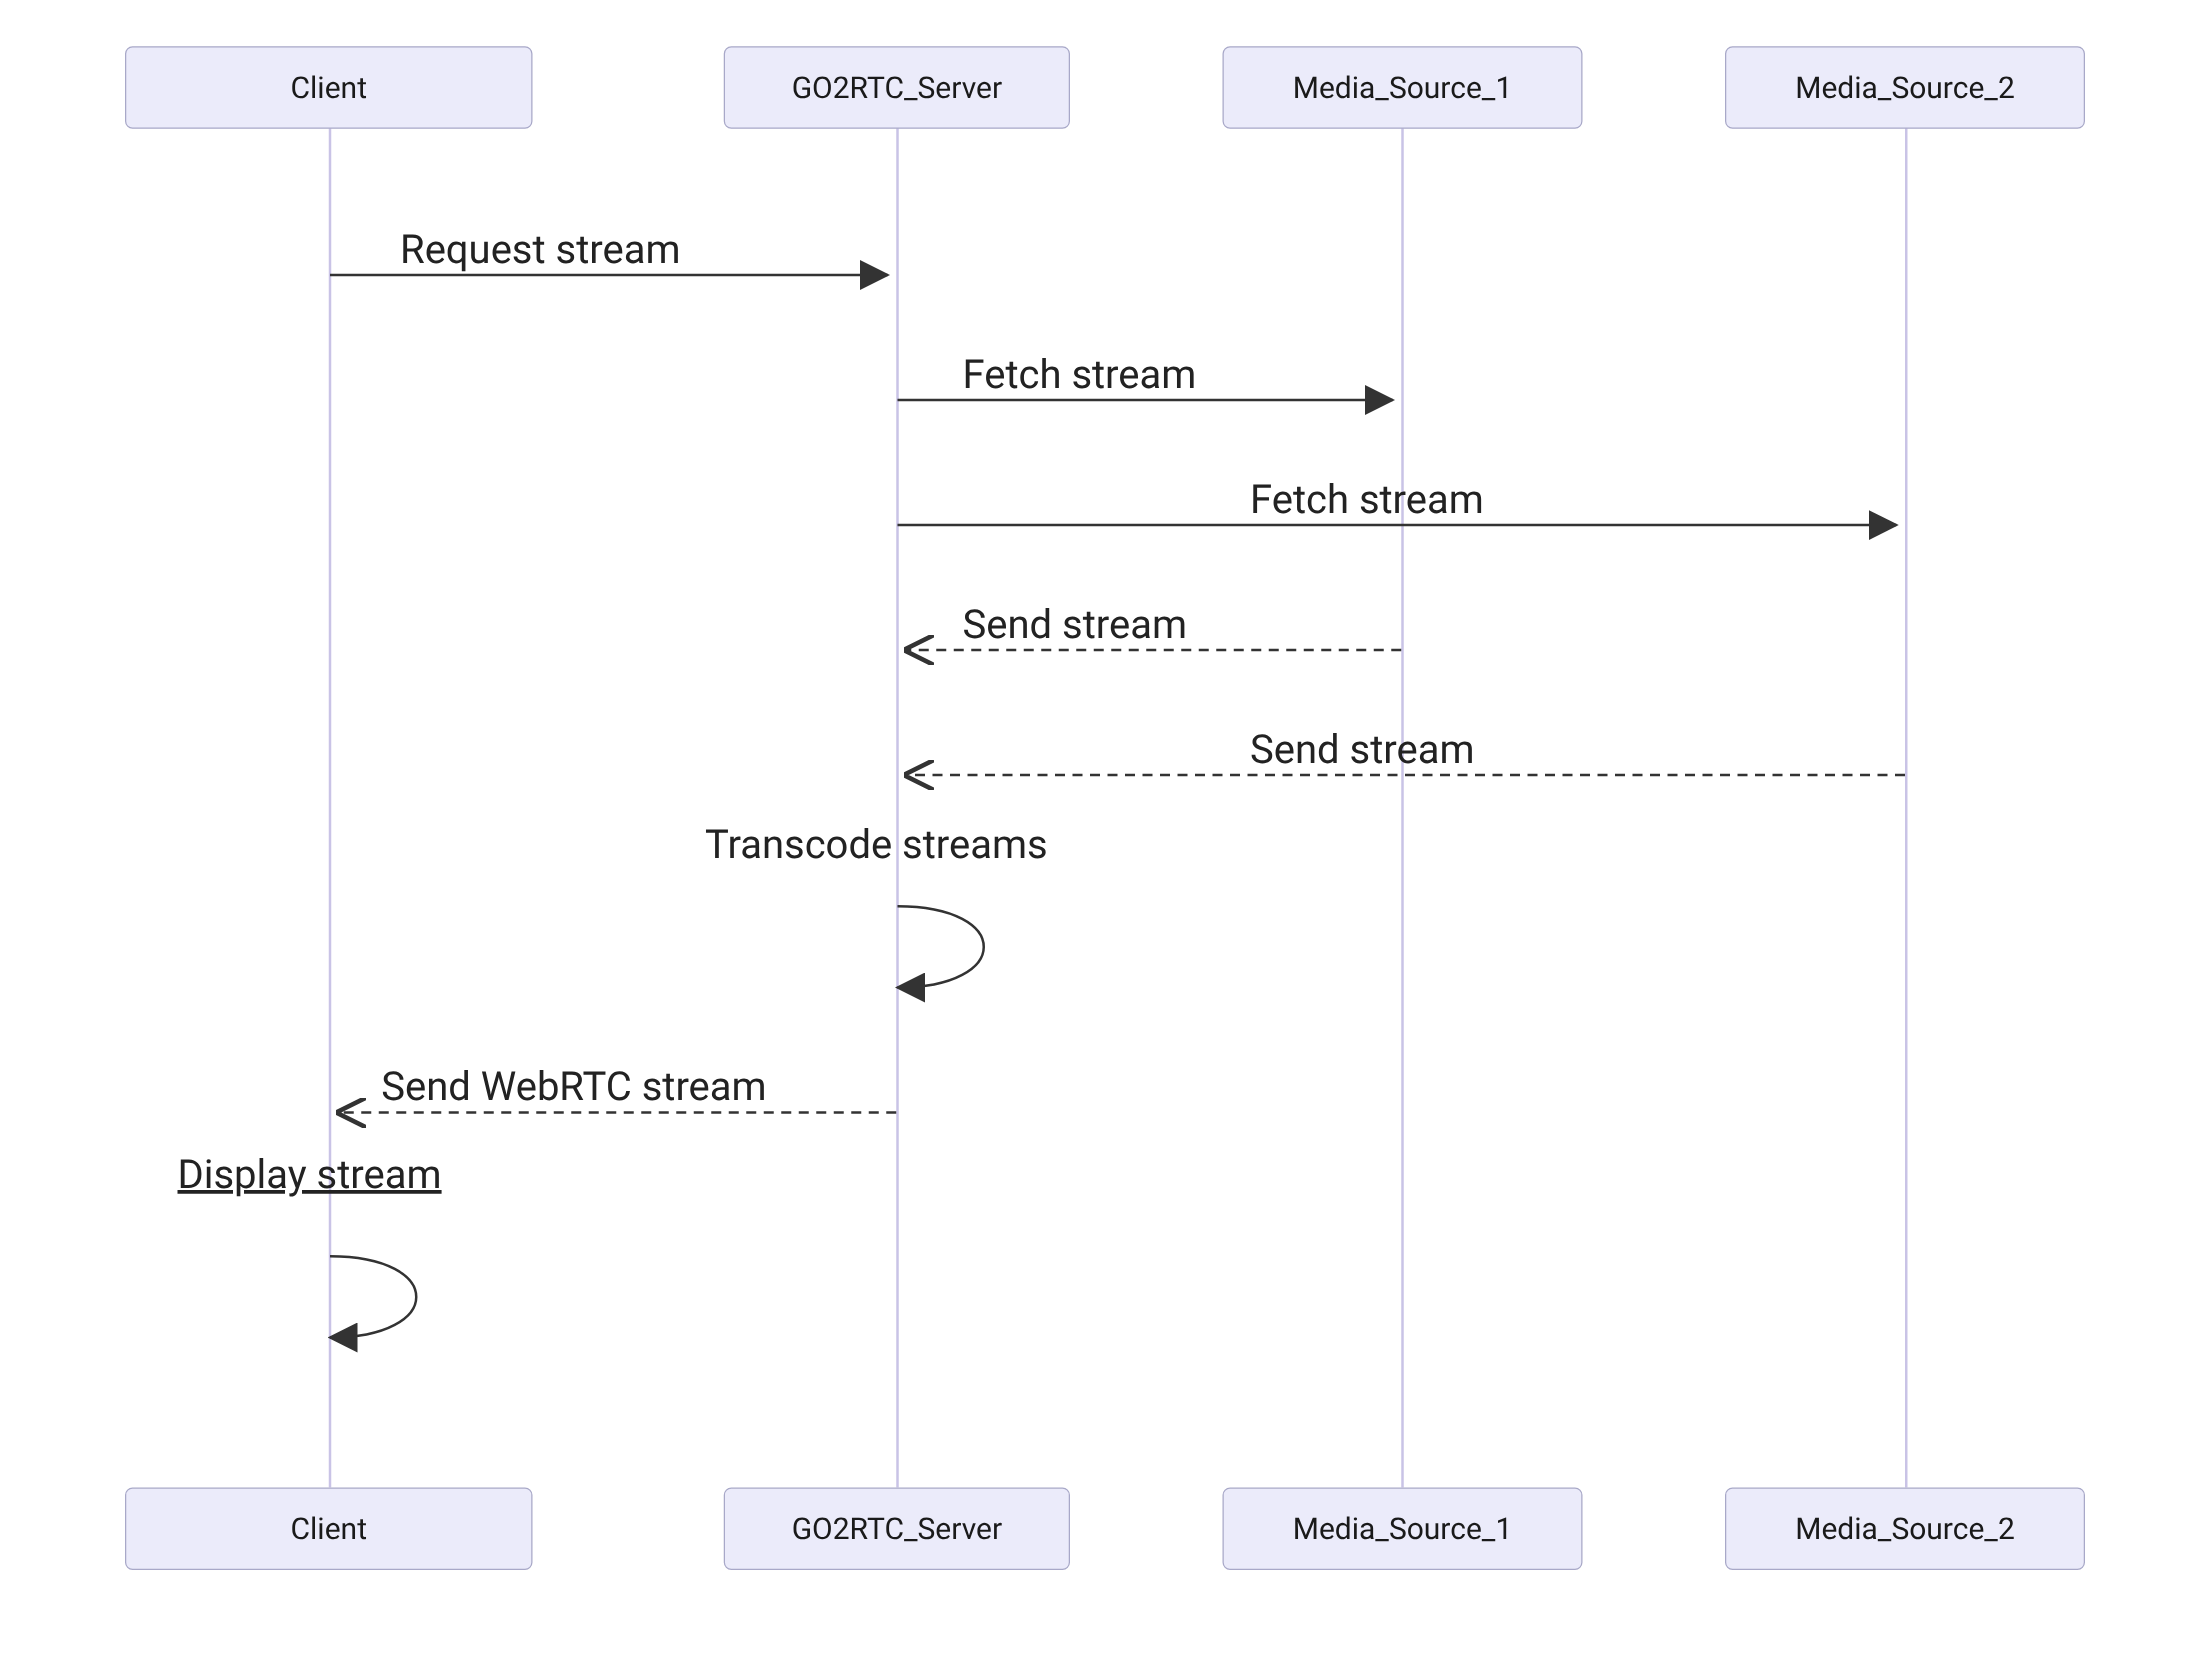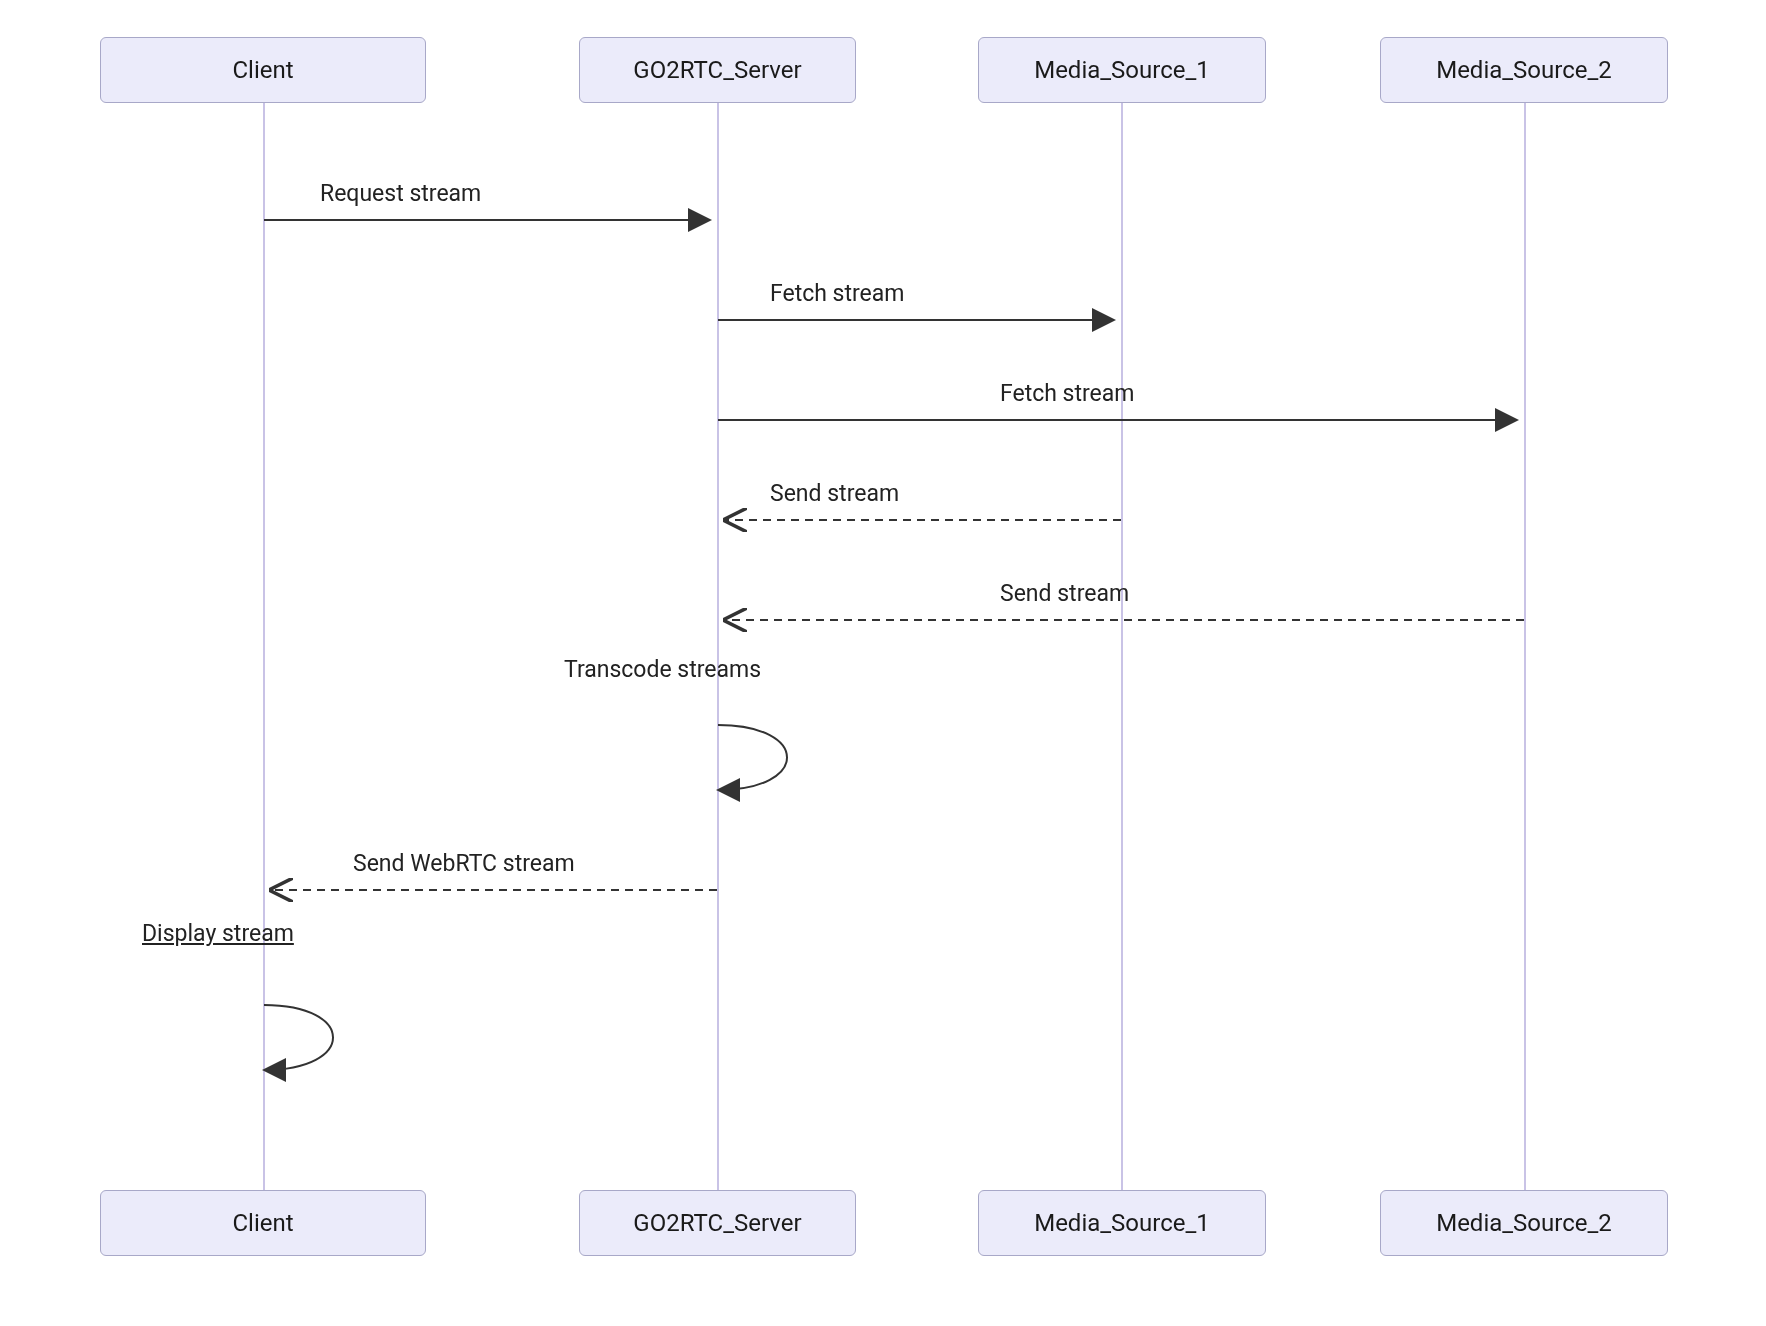--- a/index.html
+++ b/index.html
@@ -27,21 +27,21 @@
     color: #1a1a1a;
     box-sizing: border-box;
   }
   .lifeline {
     position: absolute;
     width: 2px;
     background: #c9c3e6;
   }
   .msg-label {
     position: absolute;
-    font-size: 23px;
+    font-size: 32px;
     color: #222;
     white-space: nowrap;
   }
   svg.overlay {
     position: absolute;
     left: 0;
     top: 0;
     pointer-events: none;
   }
 </style>
@@ -80,21 +80,21 @@
   <div class="actor-box" style="left:1380px; top:1190px; width:288px;">
     <span>Media_Source_2</span>
   </div>
 
   <div class="msg-label" style="left:320px; top:180px;">Request stream</div>
   <div class="msg-label" style="left:770px; top:280px;">Fetch stream</div>
   <div class="msg-label" style="left:1000px; top:380px;">Fetch stream</div>
   <div class="msg-label" style="left:770px; top:480px;">Send stream</div>
   <div class="msg-label" style="left:1000px; top:580px;">Send stream</div>
   <div class="msg-label" style="left:564px; top:656px;">Transcode streams</div>
-  <div class="msg-label" style="left:305px; top:850px;margin-left:48px;">Send WebRTC stream</div>
+  <div class="msg-label" style="left:305px; top:850px;">Send WebRTC stream</div>
   <div class="msg-label" style="left:142px; top:920px;text-decoration:underline;">Display stream</div>
 
   <svg class="overlay" width="1766" height="1326">
     <defs>
       <marker id="arrow-solid" viewBox="0 0 12 12" refX="11" refY="6" markerWidth="12" markerHeight="12" orient="auto-start-reverse">
         <path d="M0,0 L12,6 L0,12 Z" fill="#333"></path>
       </marker>
       <marker id="arrow-open" viewBox="0 0 12 12" refX="11" refY="6" markerWidth="12" markerHeight="12" orient="auto-start-reverse">
         <path d="M0,0 L12,6 L0,12" fill="none" stroke="#333" stroke-width="1.8"></path>
       </marker>

